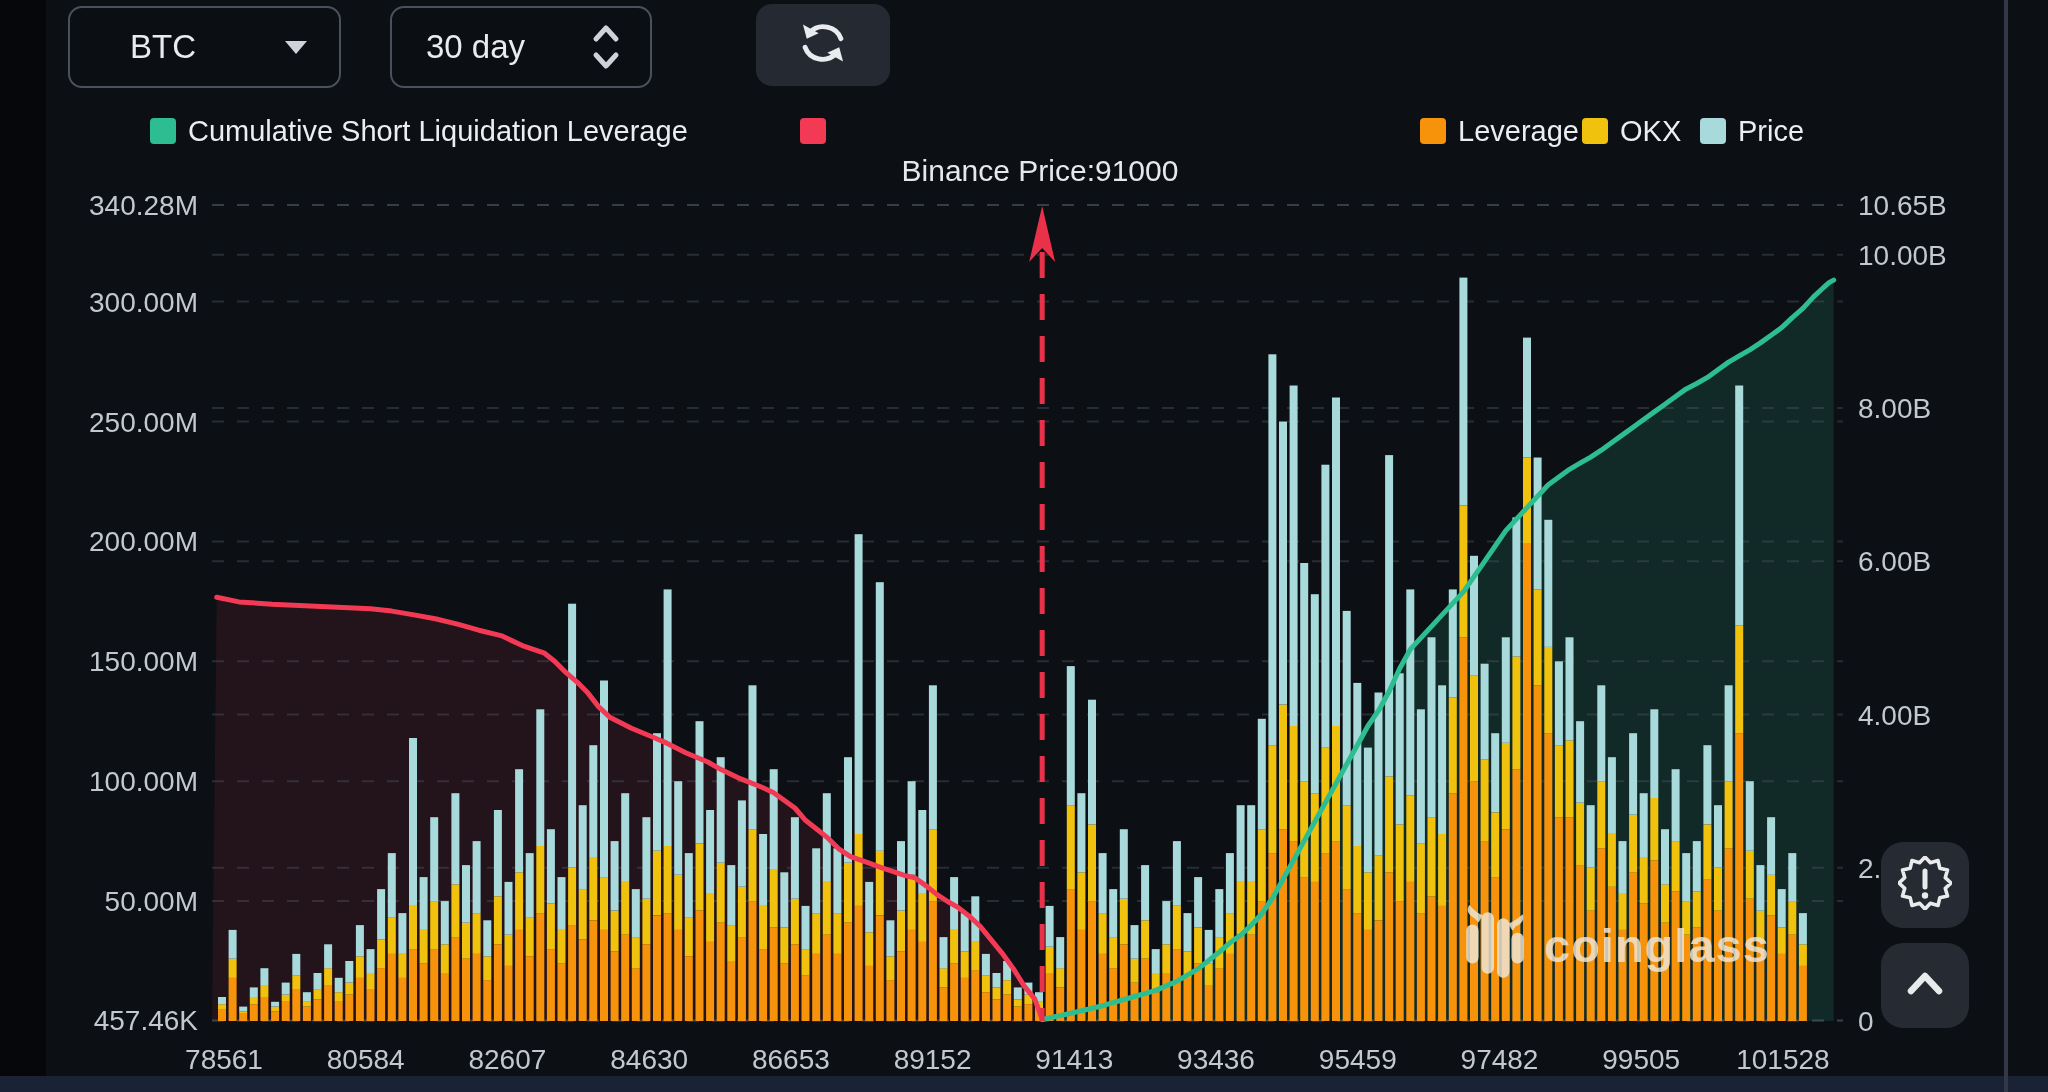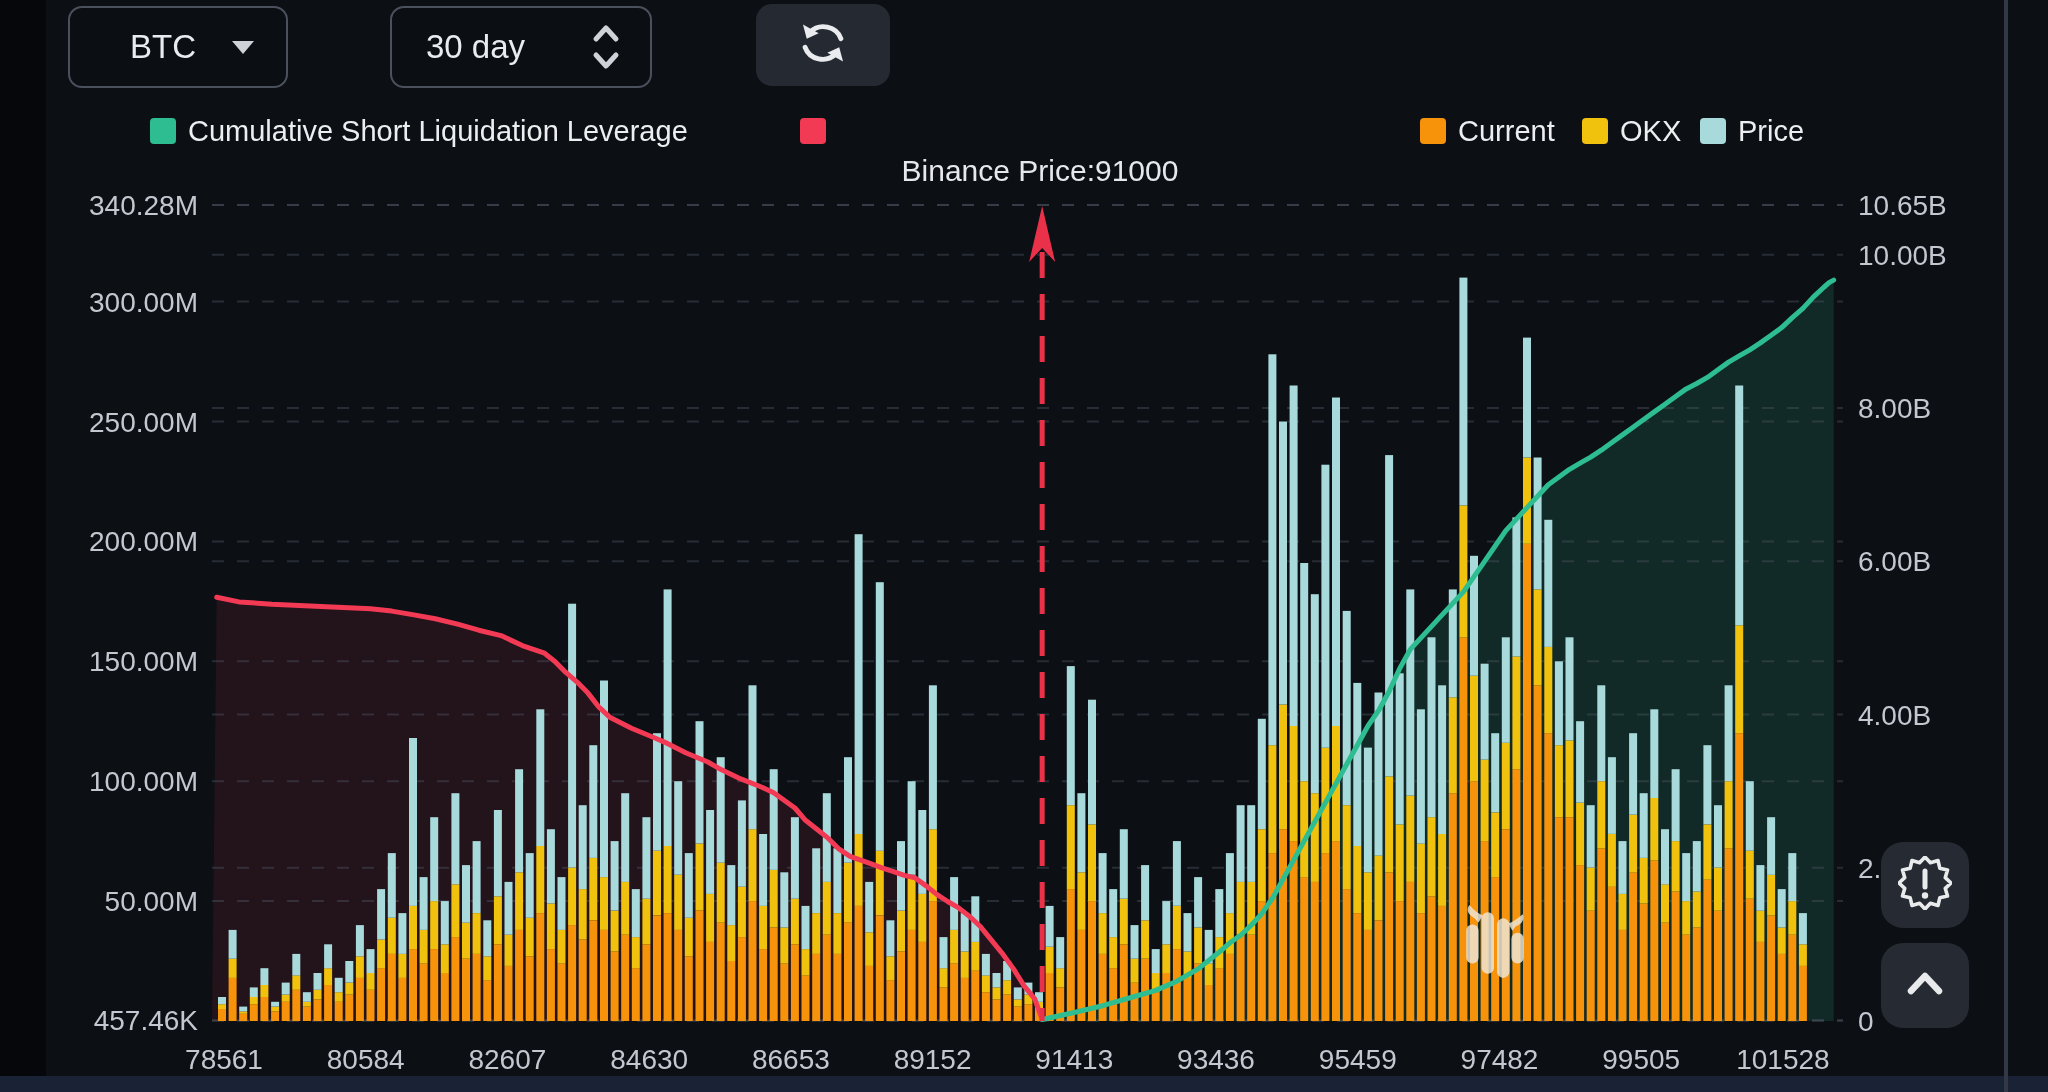--- a/index.html
+++ b/index.html
@@ -5,21 +5,21 @@
   html,body{margin:0;padding:0;background:#0c0f14;width:2048px;height:1092px;overflow:hidden;
     font-family:"Liberation Sans",sans-serif;}
   .abs{position:absolute;}
   #stage{position:relative;width:2048px;height:1092px;background:#0c0f14;}
   #left-strip{left:0;top:0;width:46px;height:1092px;background:#05070a;z-index:6;}
   #bottom-strip{left:0;top:1076px;width:2048px;height:16px;background:#1a2235;z-index:6;}
   #scroll-line{left:2004px;top:0;width:4px;height:1092px;background:#323845;z-index:7;}
   
   .selectbox{top:6px;height:82px;border:2px solid #4b515c;border-radius:14px;background:#0b0e13;
     display:flex;align-items:center;color:#e9ebee;font-size:33px;z-index:8;box-sizing:border-box;}
-  #coin-select{left:68px;width:220px;padding-left:60px;}
+  #coin-select{left:68px;width:273px;padding-left:60px;}
   #period-select{left:390px;width:262px;padding-left:34px;}
   .sel-caret{margin-left:auto;margin-right:28px;display:flex;align-items:center;}
   #refresh-button{left:756px;top:4px;width:134px;height:82px;border-radius:16px;background:#252a32;
     display:flex;align-items:center;justify-content:center;z-index:8;cursor:pointer;}
   
   #legend{left:0;top:112px;width:1812px;height:38px;z-index:8;}
   .lg-item{position:absolute;display:flex;align-items:center;top:0;height:38px;}
   .lg-sw{width:26px;height:26px;border-radius:4px;margin-right:12px;flex:none;}
   .lg-tx{color:#eceef0;font-size:29px;white-space:nowrap;}
   #current-price{left:0;top:154px;width:2080px;text-align:center;z-index:8;}
@@ -72,21 +72,21 @@
   <div id="legend" class="abs">
     <div class="lg-item" style="left:150px">
       <span class="lg-sw" style="background: rgb(46, 189, 145);"></span>
       <span class="lg-tx">Cumulative Short Liquidation Leverage</span>
     </div>
     <div class="lg-item" style="left:800px">
       <span class="lg-sw" style="background: rgb(242, 58, 85);"></span>
     </div>
     <div class="lg-item" style="left:1420px">
       <span class="lg-sw" style="background: rgb(247, 147, 10);"></span>
-      <span class="lg-tx">Current</span>
+      <span class="lg-tx">Leverage</span>
     </div>
     <div class="lg-item" style="left:1582px">
       <span class="lg-sw" style="background: rgb(240, 194, 14);"></span>
       <span class="lg-tx">OKX</span>
     </div>
     <div class="lg-item" style="left:1700px">
       <span class="lg-sw" style="background: rgb(168, 218, 220);"></span>
       <span class="lg-tx">Price</span>
     </div>
   </div>
@@ -600,20 +600,21 @@
     <span>
       <svg width="66" height="78" viewBox="0 0 64 76" fill="#efe8da">
         <path d="M12 14 Q2 8 7 1 Q14 9 20 11 L16 18 Z"></path>
         <path d="M52 22 Q62 18 59 10 Q51 17 45 19 L49 26 Z"></path>
         <rect x="4" y="20" width="12" height="38" rx="6"></rect>
         <rect x="19" y="8" width="12" height="60" rx="6"></rect>
         <rect x="34" y="14" width="12" height="58" rx="6"></rect>
         <rect x="48" y="28" width="12" height="30" rx="6"></rect>
       </svg>
     </span>
+    <span class="wm-text">coinglass</span>
   </div>
 
   <div id="alert-button" class="abs side-btn">
     <span>
       <svg width="54" height="54" viewBox="0 0 54 54" fill="none">
         <polygon points="53,27 47.3,32.4 49.5,40 41.8,41.8 40,49.5 32.4,47.3 27,53 21.6,47.3 14,49.5 12.2,41.8 4.5,40 6.7,32.4 1,27 6.7,21.6 4.5,14 12.2,12.2 14,4.5 21.6,6.7 27,1 32.4,6.7 40,4.5 41.8,12.2 49.5,14 47.3,21.6" stroke="#e8eaec" stroke-width="3.6" stroke-linejoin="round"></polygon>
         <line x1="27" y1="15" x2="27" y2="31" stroke="#e8eaec" stroke-width="5" stroke-linecap="round"></line>
         <circle cx="27" cy="39.5" r="3.2" fill="#e8eaec"></circle>
       </svg>
     </span>

